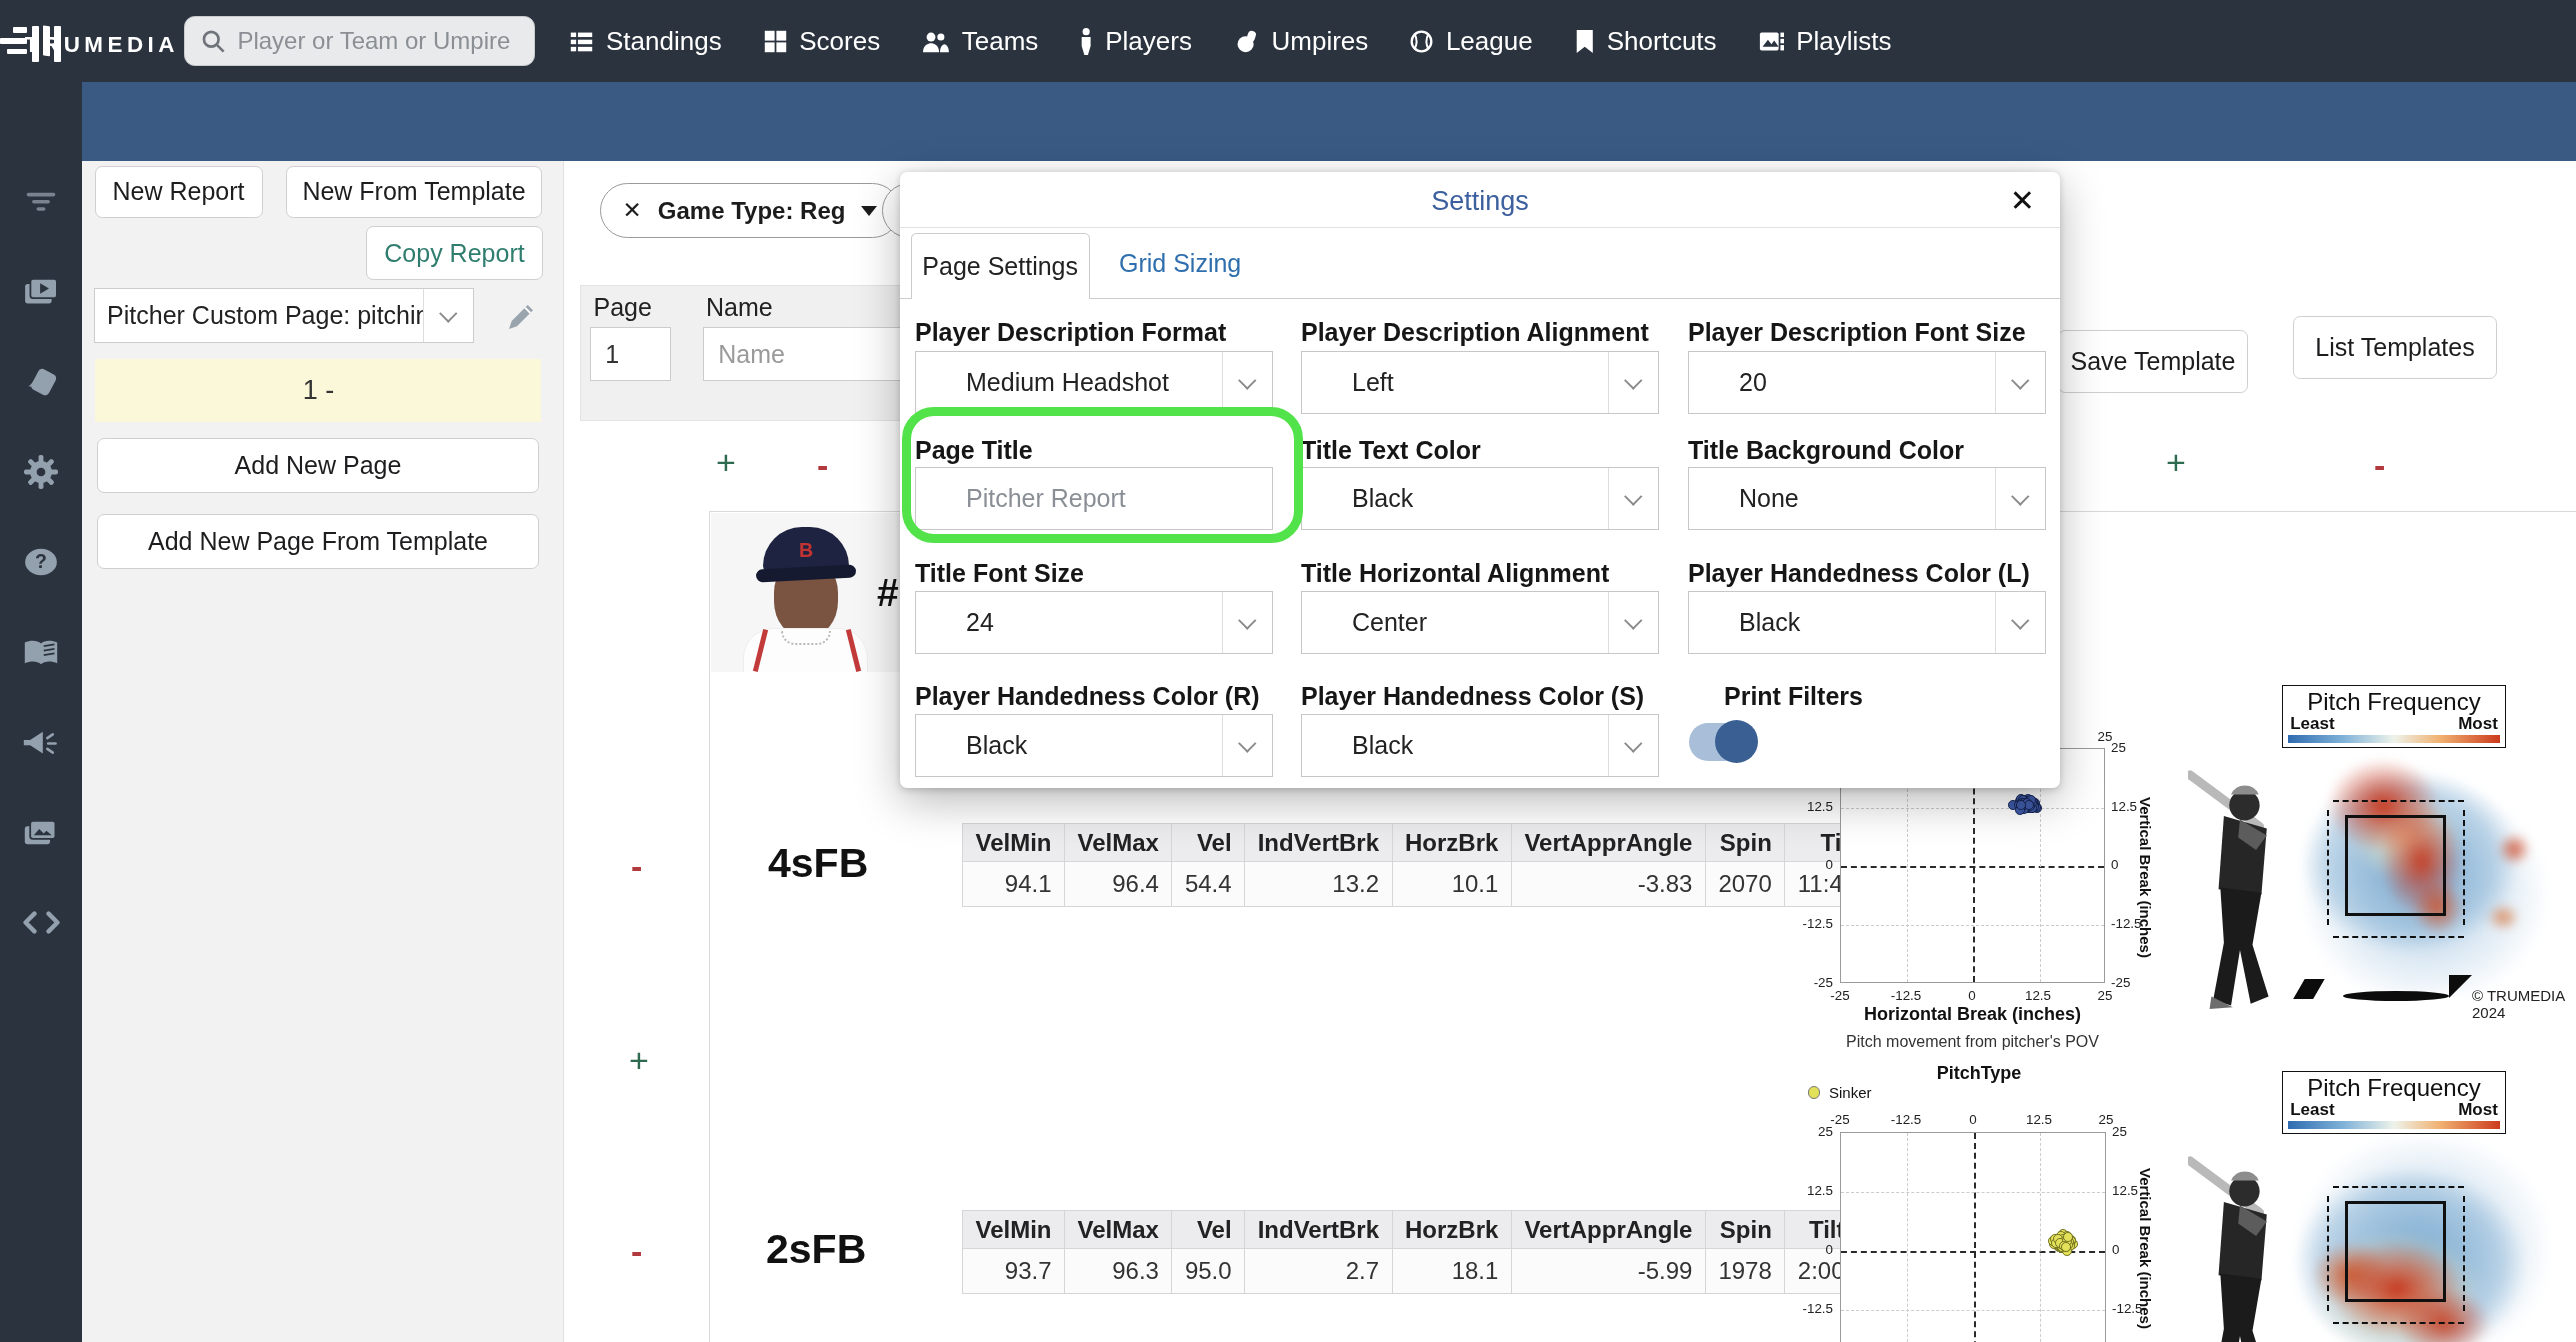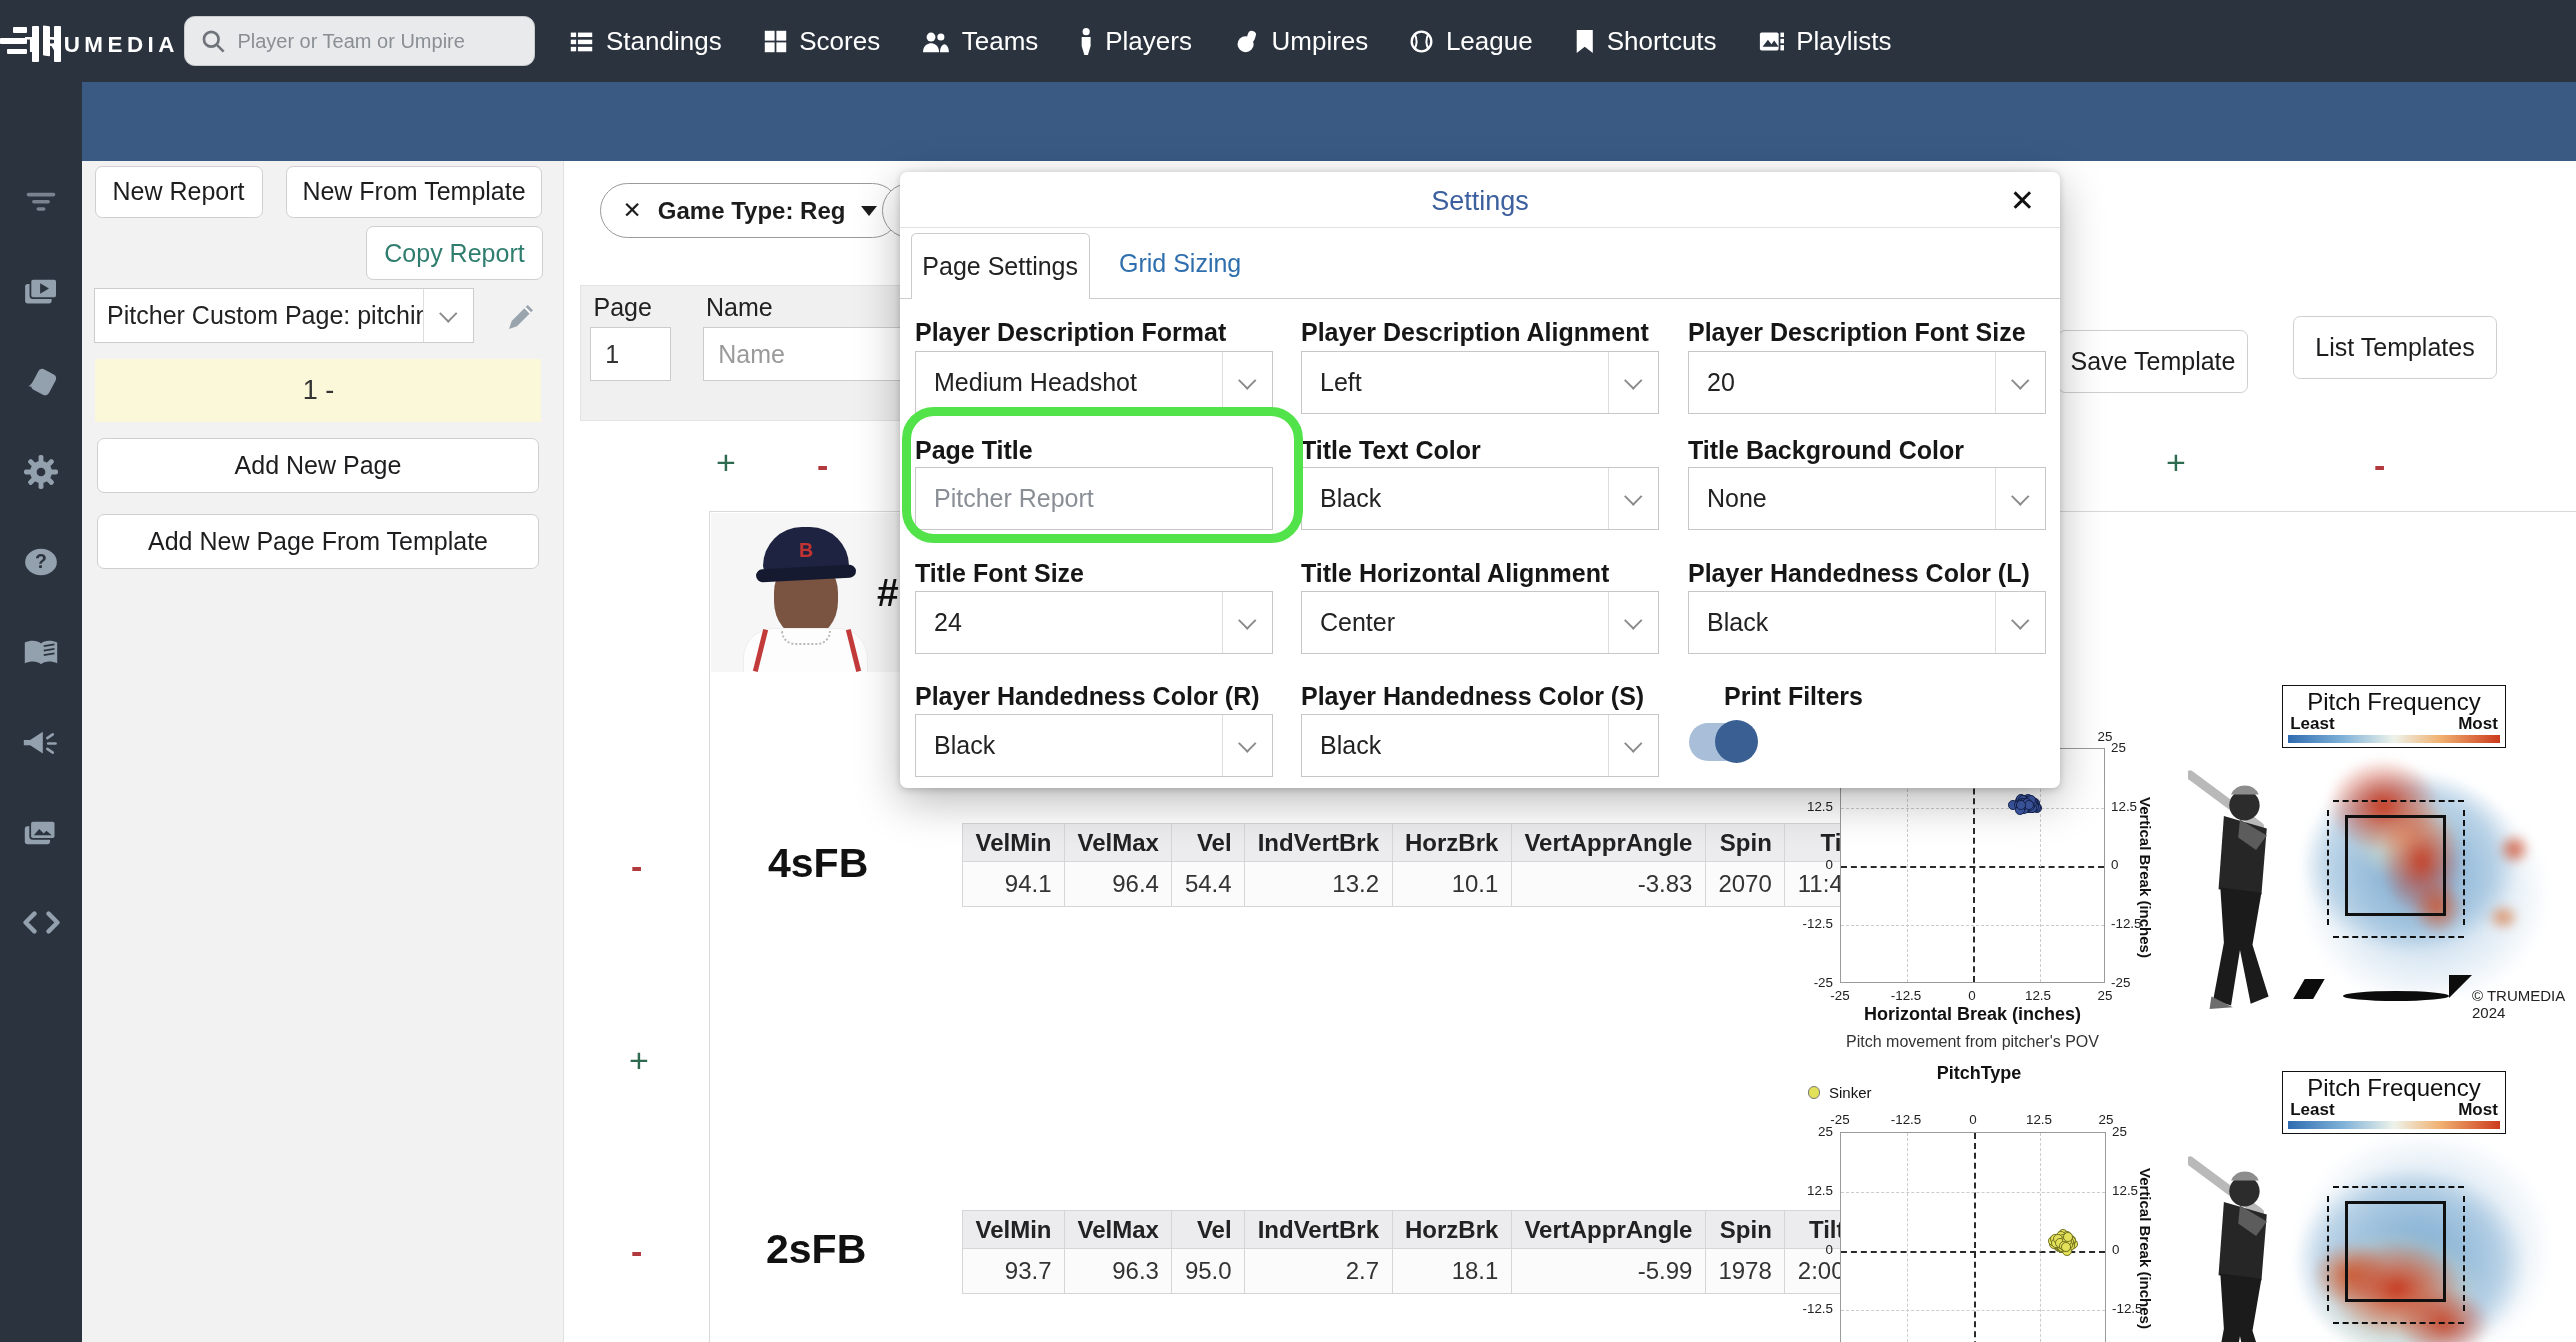--- a/index.html
+++ b/index.html
@@ -6,21 +6,21 @@
   *{box-sizing:border-box;font-family:"Liberation Sans",sans-serif;}
   #root{position:relative;width:2576px;height:1343px;overflow:hidden;background:#fff;}
 
   
   .topnav{position:absolute;left:0;top:0;width:2576px;height:82px;background:#2b333f;display:flex;align-items:center;z-index:5;}
   .brand{width:179px;display:flex;flex-direction:row;align-items:center;justify-content:flex-end;padding-top:5.4px;}
   .brandmark{position:relative;width:77px;height:36px;}
   .brandmark i{position:absolute;background:#fff;border-radius:0.9px;}
   .brandtext{color:#fff;font-weight:bold;font-size:22.4px;letter-spacing:4.5px;margin-top:3.6px;}
   .searchbox{margin-left:5.4px;width:351px;height:50px;background:#e9eaeb;border:0.9px solid #c9cbcd;border-radius:10.7px;display:flex;align-items:center;padding:0 14.3px;gap:10.7px;}
-  .searchbox span{color:#8a8f94;font-size:20px;}
+  .searchbox span{color:#8a8f94;font-size:24px;}
   .navitems{display:flex;align-items:center;gap:41px;margin-left:34px;}
   .navitem{display:flex;align-items:center;gap:11.6px;color:#fff;font-size:26px;cursor:pointer;}
 
   
   .sidebar{position:absolute;left:0;top:82px;width:82px;height:1260px;background:#2b333f;z-index:4;}
   .sideicon{position:absolute;left:0;width:82px;height:54px;display:flex;align-items:center;justify-content:center;}
 
   .bluebar{position:absolute;left:82px;top:82px;width:2494px;height:79px;background:#3a5a84;}
 
   
@@ -121,21 +121,21 @@
   
   .modal{position:absolute;left:900px;top:172px;width:1160px;height:616px;background:#fff;border-radius:7.2px;box-shadow:0 12.5px 45px rgba(0,0,0,.28),0 1.8px 7.2px rgba(0,0,0,.18);z-index:30;}
   .m-title{position:absolute;left:0;right:0;top:14.3px;text-align:center;font-size:27px;color:#3c5f9e;}
   .m-close{position:absolute;right:25px;top:10.7px;font-size:30px;color:#111;cursor:pointer;}
   .m-hdiv{position:absolute;left:0;right:0;top:55px;border-top:0.9px solid #e2e2e2;}
   .m-tabs{position:absolute;left:0;right:0;top:55px;height:72px;border-bottom:0.9px solid #ccc;}
   .m-tab1{position:absolute;left:10.7px;top:6.3px;width:179px;height:66px;background:#fff;border:0.9px solid #ccc;border-bottom:none;border-radius:5.4px 5.4px 0 0;display:flex;align-items:center;justify-content:center;font-size:25px;color:#222;}
   .m-tab1:after{content:"";position:absolute;left:0;right:0;bottom:-1.8px;height:2.7px;background:#fff;}
   .m-tab2{position:absolute;left:219px;top:0;height:72px;display:flex;align-items:center;font-size:25px;color:#2f6fae;cursor:pointer;}
   .f-label{position:absolute;font-size:25px;font-weight:bold;color:#161616;white-space:nowrap;}
-  .f-select,.f-input{position:absolute;width:358px;height:63px;background:#fff;border:0.9px solid #c7c7c7;display:flex;align-items:center;}
+  .f-select,.f-input{position:absolute;width:358px;height:63px;background:#fff;border:0.9px solid #c7c7c7;display:flex;align-items:center;padding-left:32px;}
   .f-select .val{flex:1;font-size:25px;color:#222;padding-left:18px;}
   .f-input input{border:none;outline:none;font-size:25px;color:#8a8f96;width:100%;padding-left:18px;background:transparent;}
   .toggle{position:absolute;width:66px;height:38px;border-radius:19px;background:#a9bed8;cursor:pointer;}
   .toggle .knob{position:absolute;right:-2.7px;top:-2.7px;width:43px;height:43px;border-radius:50%;background:#3a5f92;}
   .annot{position:absolute;left:1.8px;top:235px;width:401px;height:136px;border:9.8px solid #52e24a;border-radius:32px;z-index:5;pointer-events:none;}
 
   .tb-btn{position:absolute;height:63px;z-index:1;}
 </style>
 </head>
 <body>

